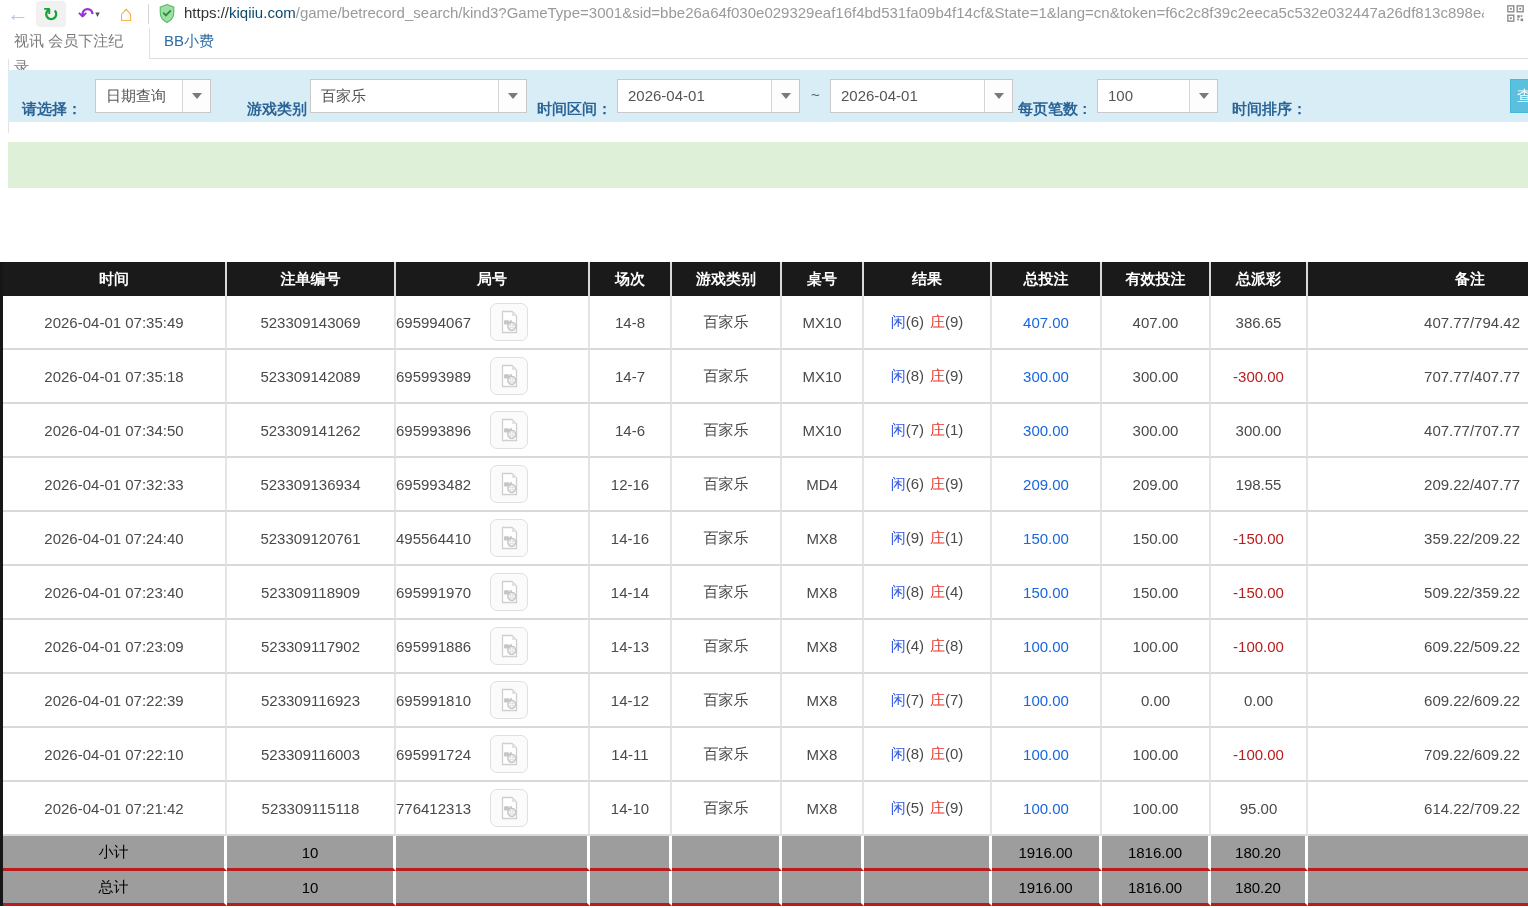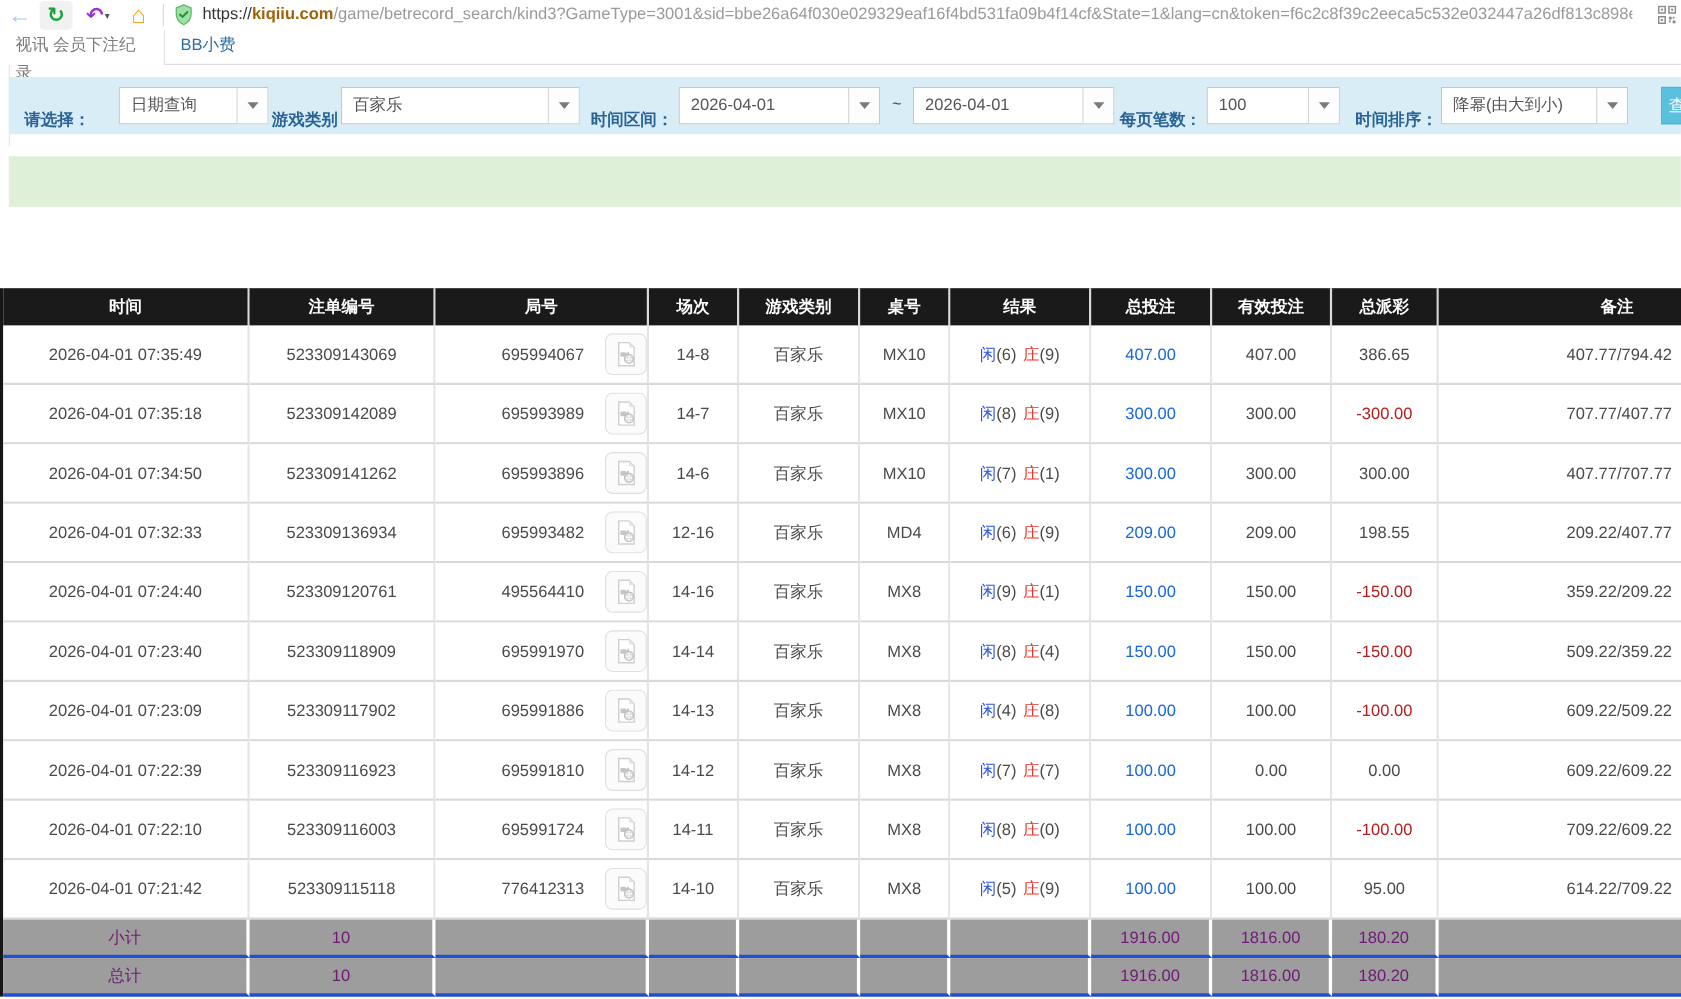--- a/index.html
+++ b/index.html
@@ -11,21 +11,21 @@
   .tbi { position:absolute; top:1px; height:26px; display:flex; align-items:center; justify-content:center; font-size:20px; cursor:default; }
   .back-ic   { left:4px;  width:28px; color:#a9c9f2; font-size:22px; }
   .reload-bg { left:36px; width:30px; background:#f1f1f1; border-radius:4px; color:#16a33a; font-weight:bold; font-size:19px; }
   .undo-ic   { left:74px; width:30px; color:#9b30d9; font-weight:bold; font-size:19px; }
   .undo-ic .mini-caret { font-size:9px; color:#555; margin-left:1px; }
   .home-ic   { left:112px; width:28px; color:#f5a21c; font-size:22px; font-weight:bold; }
   .tb-divider { position:absolute; left:148px; top:4px; width:1px; height:20px; background:#d6d6d6; }
   .shield { position:absolute; left:158px; top:3px; }
   .urlbar { position:absolute; left:184px; top:4px; width:1300px; height:20px; font-size:15px; white-space:nowrap; overflow:hidden; color:#999; }
   .urlbar .scheme { color:#333; }
-  .urlbar .domain { color:#a16207; font-weight:bold; }
+  .urlbar .domain { color:#0c4a6e; font-weight:normal; }
   .urlbar .path { color:#9a9a9a; }
   .qr-ic { position:absolute; right:4px; top:5px; }
 
   
   .tabs { position:absolute; left:0; top:28px; width:1288px; height:31px; }
   .tab { position:absolute; top:0; height:31px; line-height:26px; font-size:15px; padding:0 14px; cursor:pointer; }
   .tab.active { left:0; width:150px; color:#7a7a7a; border-right:1px solid #e2e2e2; background:#fff; }
   .tab.inactive { left:150px; color:#2e6da4; }
   .tabs-underline { position:absolute; left:150px; top:30px; width:1378px; height:1px; background:#dcdcdc; }
   .panel-left-border { position:absolute; left:8px; top:59px; width:1px; height:74px; background:#e3e3e3; }
@@ -51,24 +51,24 @@
   table.bets th { background:#1a1a1a; color:#fff; font-weight:bold; height:34px; text-align:center;
                   border-right:2px solid #d9d9d9; }
   table.bets th.note-h { text-align:right; padding-right:45px; }
   table.bets td { background:#fff; color:#4a4a4a; height:54px; text-align:center;
                   border-right:2px solid #e4e4e4; border-bottom:2px solid #d9d9d9; }
   table.bets td.note-c { text-align:right; padding-right:10px; }
   .amt-link { color:#1767e0; cursor:pointer; }
   .res-p { color:#2d52e0; }
   .res-b { color:#e8342a; margin-left:6px; }
   td .neg { color:#b91c1c; }
-  .roundwrap { display:flex; align-items:center; justify-content:flex-end; gap:19px; }
+  .roundwrap { display:flex; align-items:center; justify-content:flex-start; gap:19px; }
   .vid-btn { width:38px; height:38px; border:1px solid #e0e0e0; border-radius:7px; background:#fbfbfb;
              display:flex; align-items:center; justify-content:center; cursor:pointer; }
-  tr.tfoot td { background:#9d9d9d; color:#701a75; height:35px; border-right:3px solid #fff; border-bottom:3px solid #1d4ed8; }
+  tr.tfoot td { background:#9d9d9d; color:#000000; height:35px; border-right:3px solid #fff; border-bottom:3px solid #b91c1c; }
 </style>
 </head>
 <body>
 
 <div class="toolbar">
   <div class="tbi back-ic">←</div>
   <div class="tbi reload-bg">↻</div>
   <div class="tbi undo-ic">
       <span>↶</span>
       <span class="mini-caret">▾</span>
@@ -106,21 +106,21 @@
 
 <div class="tabs">
   <div class="tab active">视讯 会员下注纪录</div>
   <div class="tab inactive">BB小费</div>
   <div class="tabs-underline"></div>
 </div>
 <div class="panel-left-border"></div>
 
 <div class="filterbar">
   <span class="flabel" style="left:14px">请选择：</span>
-  <div class="sel" style="left:100px; width:136px">
+  <div class="sel" style="left:87px; width:116px">
     <span class="val">日期查询</span>
     <span class="dd">
         <span class="caret"></span>
       </span>
   </div>
 
   <span class="flabel" style="left:239px">游戏类别</span>
   <div class="sel" style="left:302px; width:217px">
     <span class="val">百家乐</span>
     <span class="dd">
@@ -145,26 +145,20 @@
 
   <span class="flabel" style="left:1010px">每页笔数 :</span>
   <div class="sel" style="left:1089px; width:121px">
     <span class="val">100</span>
     <span class="dd">
         <span class="caret"></span>
       </span>
   </div>
 
   <span class="flabel" style="left:1224px">时间排序：</span>
-  <div class="sel" style="left:1302px; width:170px">
-    <span class="val">降幂(由大到小)</span>
-    <span class="dd">
-        <span class="caret"></span>
-      </span>
-  </div>
 
   <button class="search-btn">查询</button>
 </div>
 
 <div class="summary">
 </div>
 
 <table class="bets">
   <colgroup>
     <col style="width:224px">

